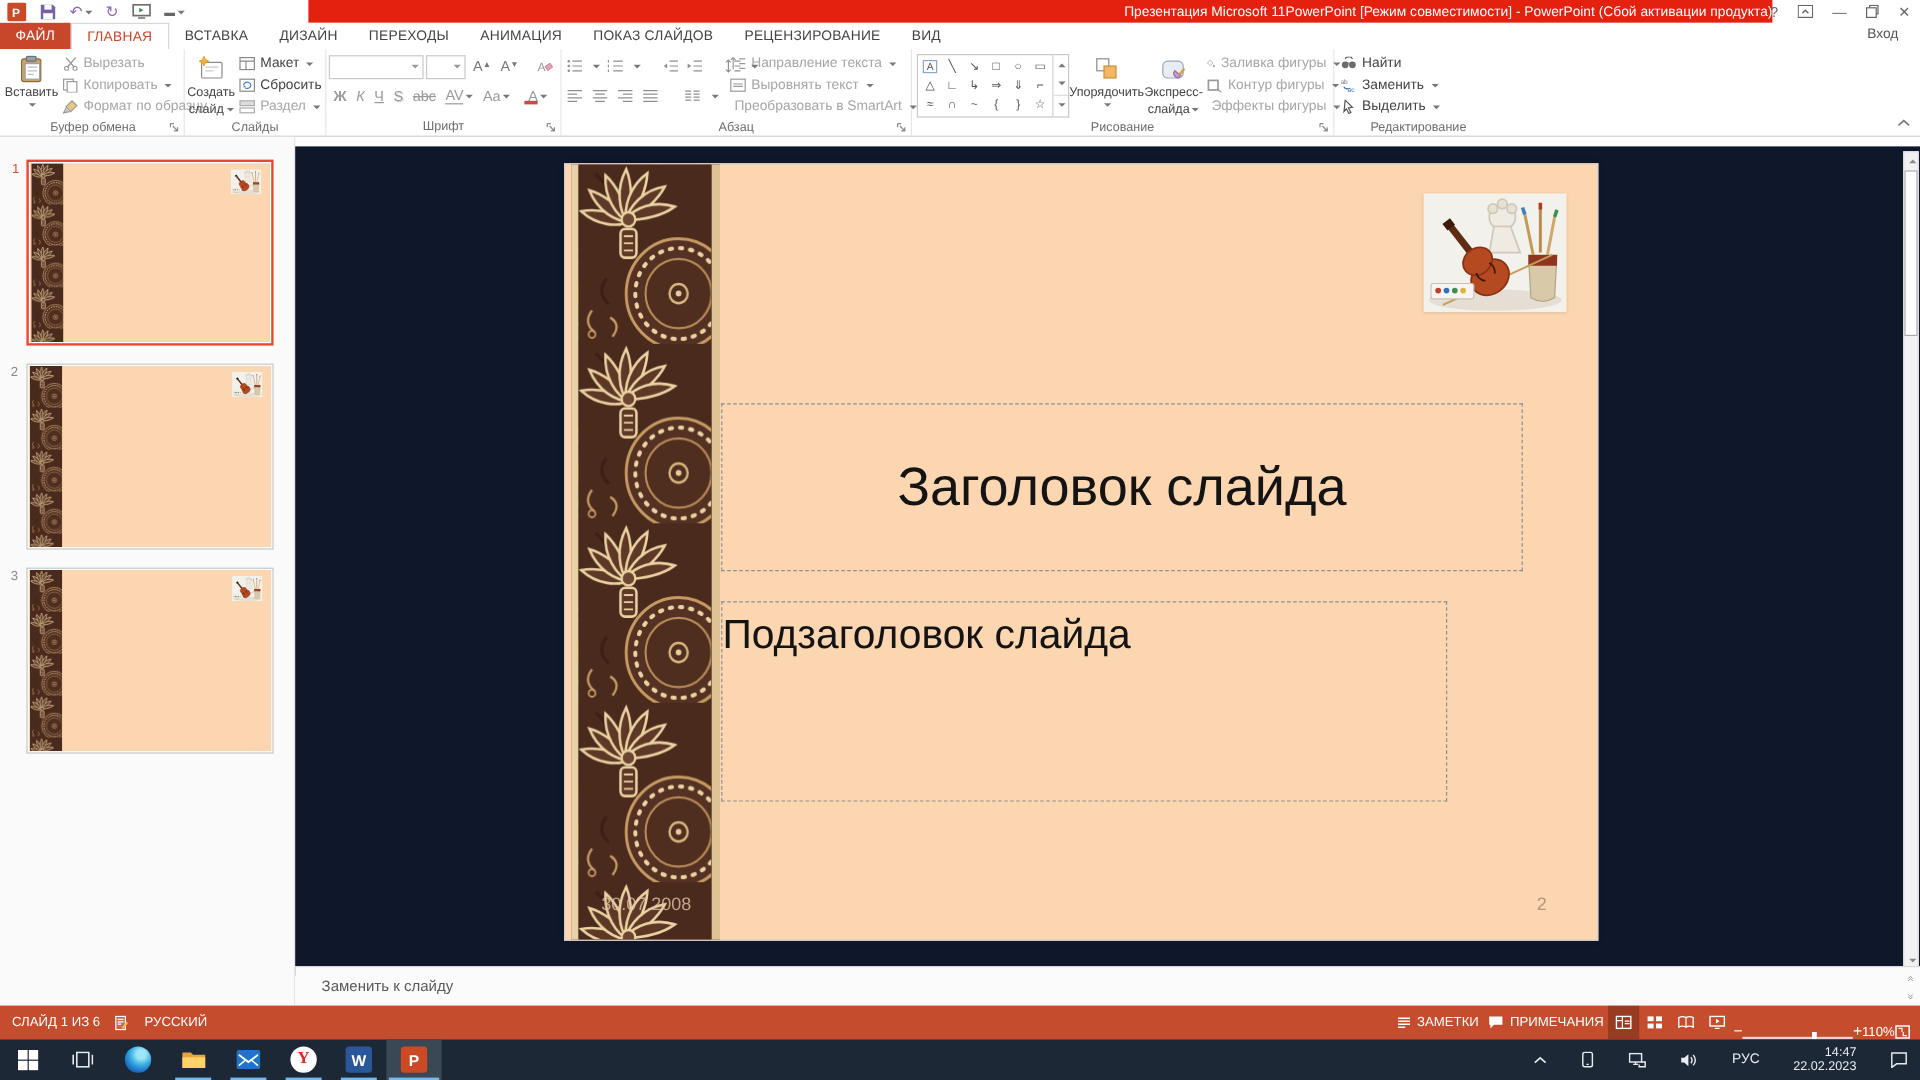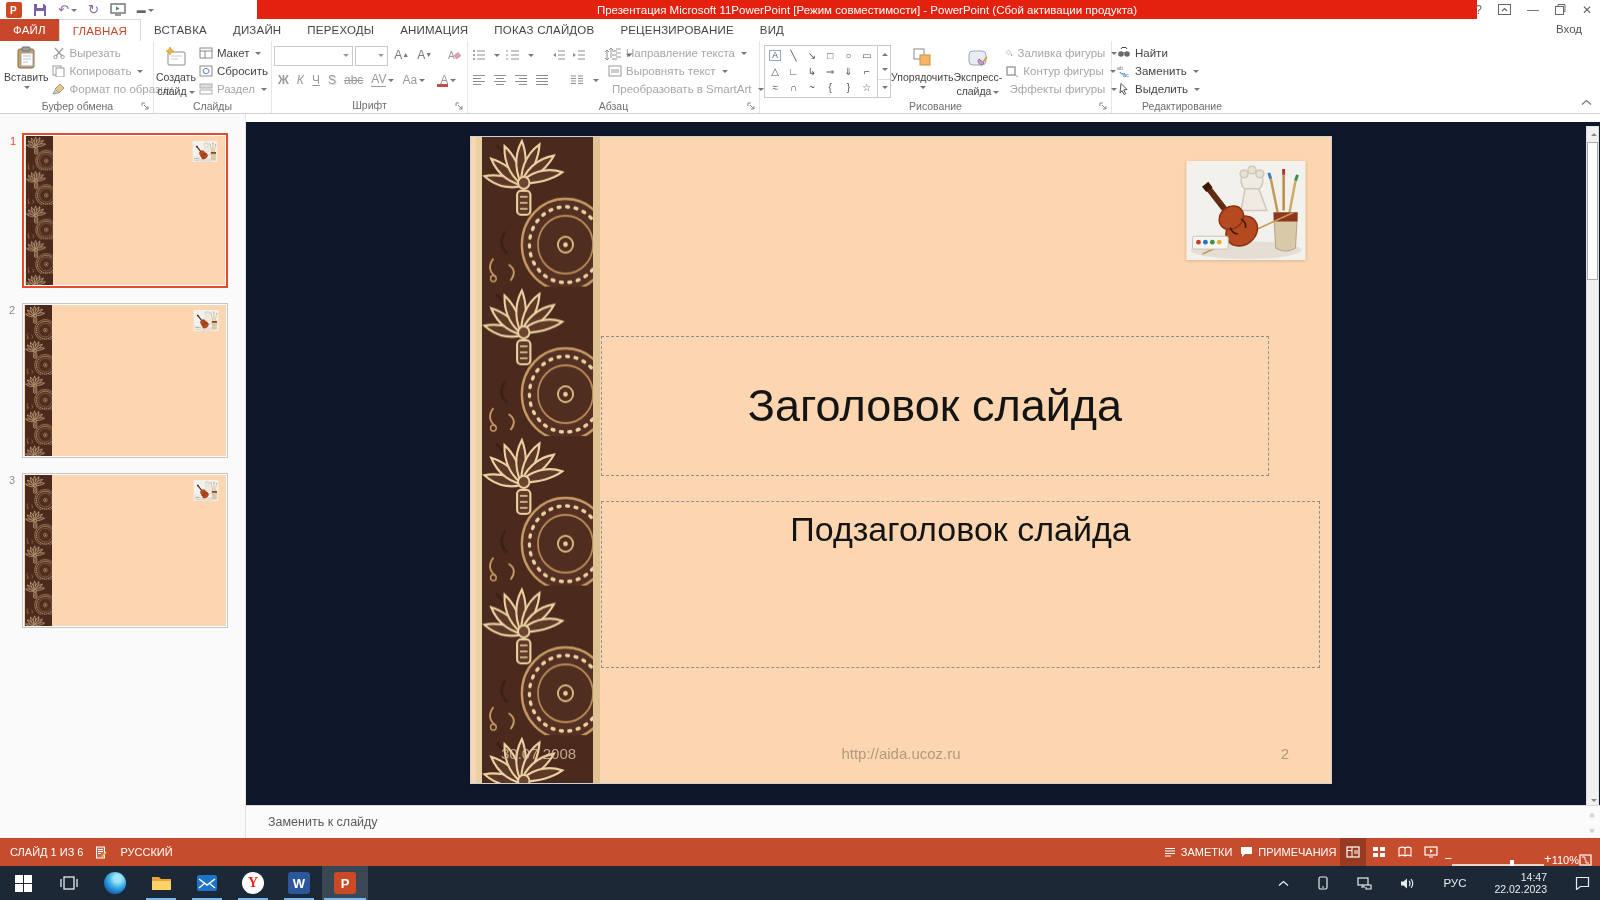--- a/index.html
+++ b/index.html
@@ -1,21 +1,21 @@
 <!DOCTYPE html>
 <html style="--c-titlebar: #E3210E; --c-filetab: #C8472B; --c-accent: #C8472B; --c-statusbar: #C54C2C; --c-taskbar: #1C2836; --c-taskbar_accent: #76B9ED; --c-slide_bg: #FBD6B1; --c-ornament_dark: #4B2A1E; --c-ornament_gold: #E8CD9B; --c-selection: #E8492E;"><head>
 <meta charset="utf-8">
 <style>
 *{margin:0;padding:0;box-sizing:border-box}
 html,body{width:1600px;height:900px;overflow:hidden}
 body{font-family:"Liberation Sans","DejaVu Sans",sans-serif;font-size:12px;color:#444;background:#fff;position:relative}
 svg{display:block}
 
 .titlebar{position:absolute;left:0;top:0;width:1600px;height:19px;background:#fff}
-.tb-red{position:absolute;left:257px;top:0;width:1220px;height:19px;background:var(--c-titlebar,#E3210E);color:#fff;display:flex;align-items:center;justify-content:center;font-size:11.5px;white-space:nowrap}
+.tb-red{position:absolute;left:257px;top:0;width:1220px;height:19px;background:var(--c-titlebar,#E3210E);color:#fff;display:flex;align-items:center;justify-content:flex-end;font-size:11.5px;white-space:nowrap}
 .qat{position:absolute;left:6px;top:0;height:19px;display:flex;align-items:center;gap:11px}
 .qbtn{display:flex;align-items:center;color:#7a4fa0;font-size:13px}
 .winbtns{position:absolute;right:8px;top:0;height:19px;display:flex;gap:16px;align-items:center;color:#666;font-size:12px}
 .caret{display:inline-block;width:0;height:0;border:3px solid transparent;border-top-color:#777;margin-left:2px;position:relative;top:2px}
 
 .tabsrow{position:absolute;left:0;top:19px;width:1600px;height:22px;background:#fff;display:flex;align-items:stretch;font-size:11.5px}
 .tab{padding:0 13px;display:flex;align-items:center;color:#454545;letter-spacing:.2px}
 .tab.file{background:var(--c-filetab,#C8472B);color:#fff}
 .tab.active{color:var(--c-accent,#C8472B);border:1px solid #D8D8D8;border-bottom:none;background:#fff}
 .signin{position:absolute;right:18px;top:23px;color:#555;font-size:11.5px}
@@ -53,21 +53,21 @@
 .tband{position:absolute;left:1px;top:0;width:27px;height:100%;}
 .tart{position:absolute;right:7px;top:5px;width:26px;height:21px}
 .canvas{position:absolute;left:246px;top:122px;width:1354px;height:691px;background:#0f172a}
 .slide{position:absolute;left:224px;top:14px;width:862px;height:648px;background:var(--c-slide_bg,#FBD6B1);box-shadow:0 0 5px rgba(0,0,0,.22);border:1px solid #CFCFCF}
 .bandwrap{position:absolute;left:5px;top:0;width:124px;height:100%;border-left:6px solid #E7D2A6;border-right:7px solid #DFC394;background:#4B2A1E}
 .bandwrap svg{width:100%;height:100%}
 .artwrap{position:absolute;left:715px;top:24px;width:120px;height:99px;box-shadow:0 1px 3px rgba(0,0,0,.15)}
 .artwrap svg{width:100%;height:100%}
 .phold{position:absolute;border:1px dashed #8f8f8f}
 .ph-title{left:130px;top:199px;width:668px;height:140px;display:flex;align-items:center;justify-content:center;font-size:45px;color:#141414}
-.ph-sub{left:130px;top:364px;width:719px;height:167px;text-align:center;padding-top:8px;font-size:34px;color:#141414}
+.ph-sub{left:130px;top:364px;width:605px;height:167px;text-align:left;padding-top:8px;font-size:34px;color:#141414}
 .sfoot{position:absolute;top:608px;font-size:15px;color:#B99F85}
 .sfoot.date{left:30px;color:rgba(222,198,165,.8)}
 .sfoot.url{left:80px;width:700px;text-align:center;color:rgba(164,142,118,.85)}
 .sfoot.num{right:42px;color:rgba(164,142,118,.85)}
 
 .vscroll{position:absolute;right:1px;top:4px;width:13px;height:684px;background:#F1F1F1;border:1px solid #E0E0E0;display:flex;flex-direction:column;align-items:center}
 .sc-up,.sc-dn{height:14px;display:flex;align-items:center;justify-content:center;width:100%}
 .sc-thumb{width:11px;height:138px;background:#fff;border:1px solid #ABABAB;margin-top:1px}
 .sc-fill{flex:1}
 .chev{width:8px;height:5px}
@@ -680,21 +680,20 @@
           <use href="#artSym"></use>
         </svg>
     </div>
     <div class="phold ph-title">
       <span>Заголовок слайда</span>
     </div>
     <div class="phold ph-sub">
       <span>Подзаголовок слайда</span>
     </div>
     <span class="sfoot date">30.07.2008</span>
-    <span class="sfoot url">http://aida.ucoz.ru</span>
     <span class="sfoot num">2</span>
   </div>
   <div class="vscroll">
     <div class="sc-up">
         <span class="caret" style="transform:rotate(180deg);top:-1px;border-top-color:#888"></span>
       </div>
     <div class="sc-thumb"></div>
     <div class="sc-fill"></div>
     <div class="sc-dn">
         <span class="caret" style="top:0;border-top-color:#888"></span>

